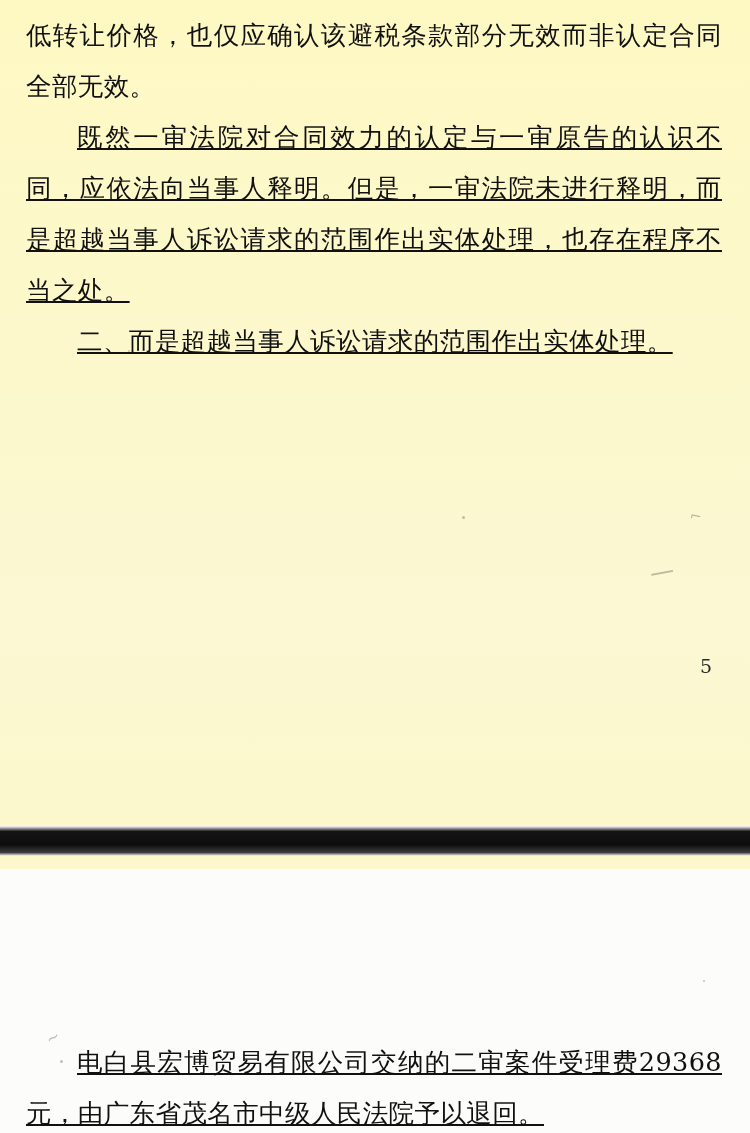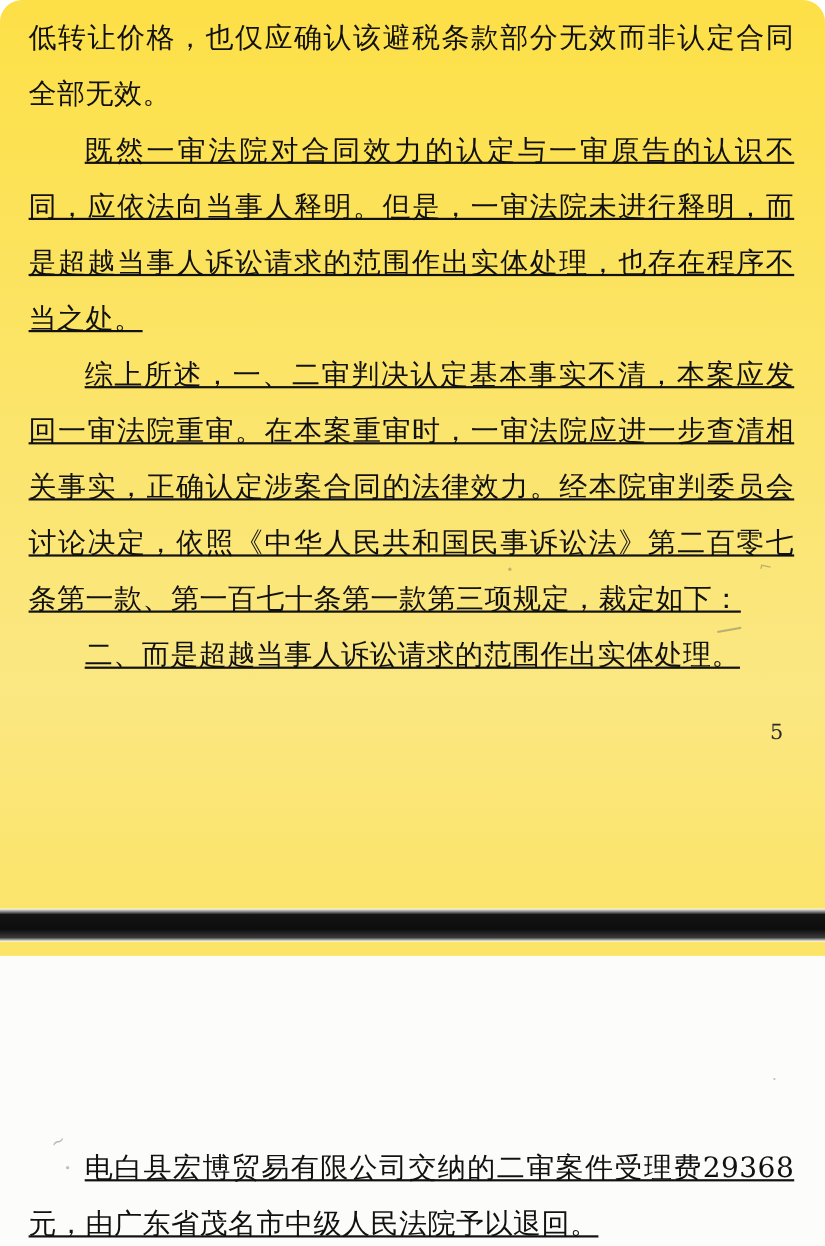--- a/index.html
+++ b/index.html
@@ -13,22 +13,21 @@
     overflow: hidden;
     font-family: "DejaVu Serif", "Liberation Serif", serif;
     color: #101010;
     position: relative;
   }
 
   .page {
     position: relative;
     width: 750px;
     height: 1133px;
-    background: #fde047;
-    border-radius: 20px;
+    background: #fef9c3;
   }
 
   
   .page::before {
     content: "";
     position: absolute;
     inset: 0;
     background:
       linear-gradient(180deg, rgba(250,250,246,0.0) 0%, rgba(245,245,240,0.35) 55%, rgba(252,252,250,0.0) 100%);
     pointer-events: none;
@@ -119,21 +118,20 @@
 </style>
 </head>
 <body>
 
 <div class="page">
 
   <div class="section-top">
     <div class="doc-body">
       <p class="para">低转让价格，也仅应确认该避税条款部分无效而非认定合同全部无效。</p>
       <p class="para indent">既然一审法院对合同效力的认定与一审原告的认识不同，应依法向当事人释明。但是，一审法院未进行释明，而是超越当事人诉讼请求的范围作出实体处理，也存在程序不当之处。</p>
-      <p class="para indent">综上所述，一、二审判决认定基本事实不清，本案应发回一审法院重审。在本案重审时，一审法院应进一步查清相关事实，正确认定涉案合同的法律效力。经本院审判委员会讨论决定，依照《中华人民共和国民事诉讼法》第二百零七条第一款、第一百七十条第一款第三项规定，裁定如下：</p>
       <p class="para indent">二、而是超越当事人诉讼请求的范围作出实体处理。</p>
     </div>
     <div class="page-number">5</div>
   </div>
 
   <div class="smudge" style="left:693px; top:182px; transform:rotate(-18deg);">ゝ</div>
   <div class="smudge" style="left:690px; top:508px; transform:rotate(12deg);">⌐</div>
   <div class="smudge" style="left:660px; top:560px; transform:rotate(80deg); font-size:22px;">|</div>
   <div class="speckle" style="left:462px; top:516px; width:3px; height:3px;"></div>
   <div class="speckle" style="left:128px; top:350px; width:2px; height:2px;"></div>

